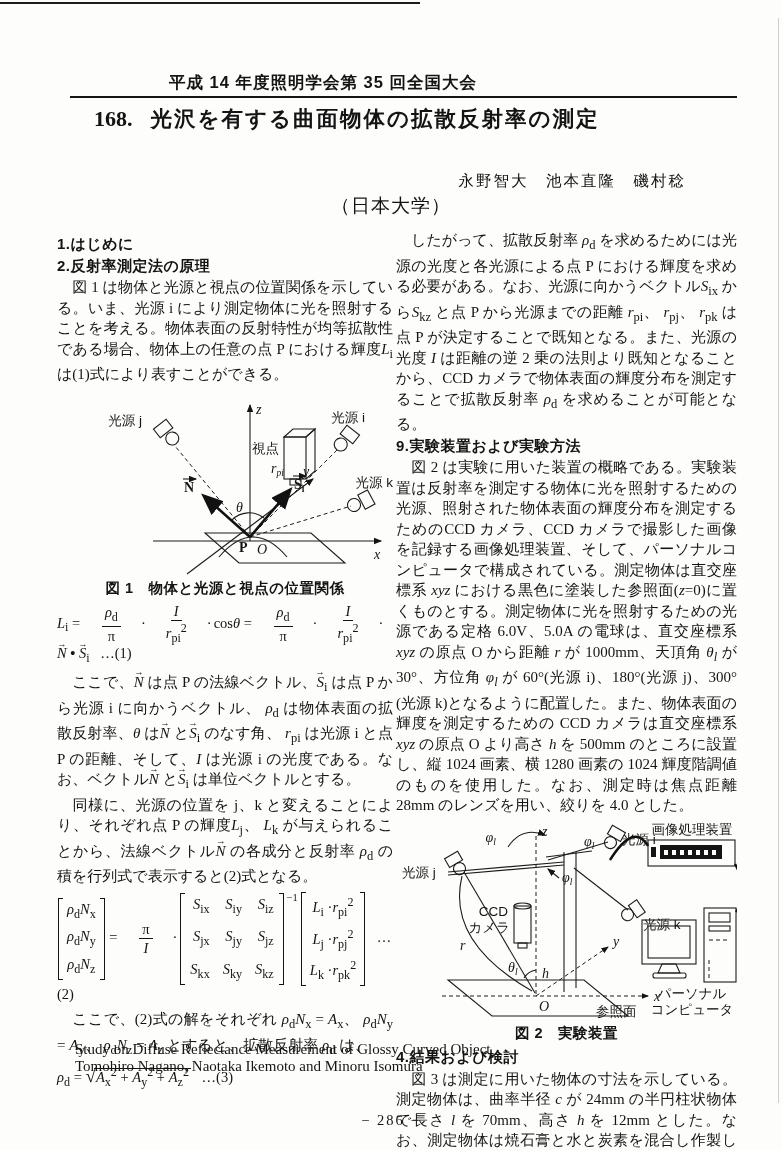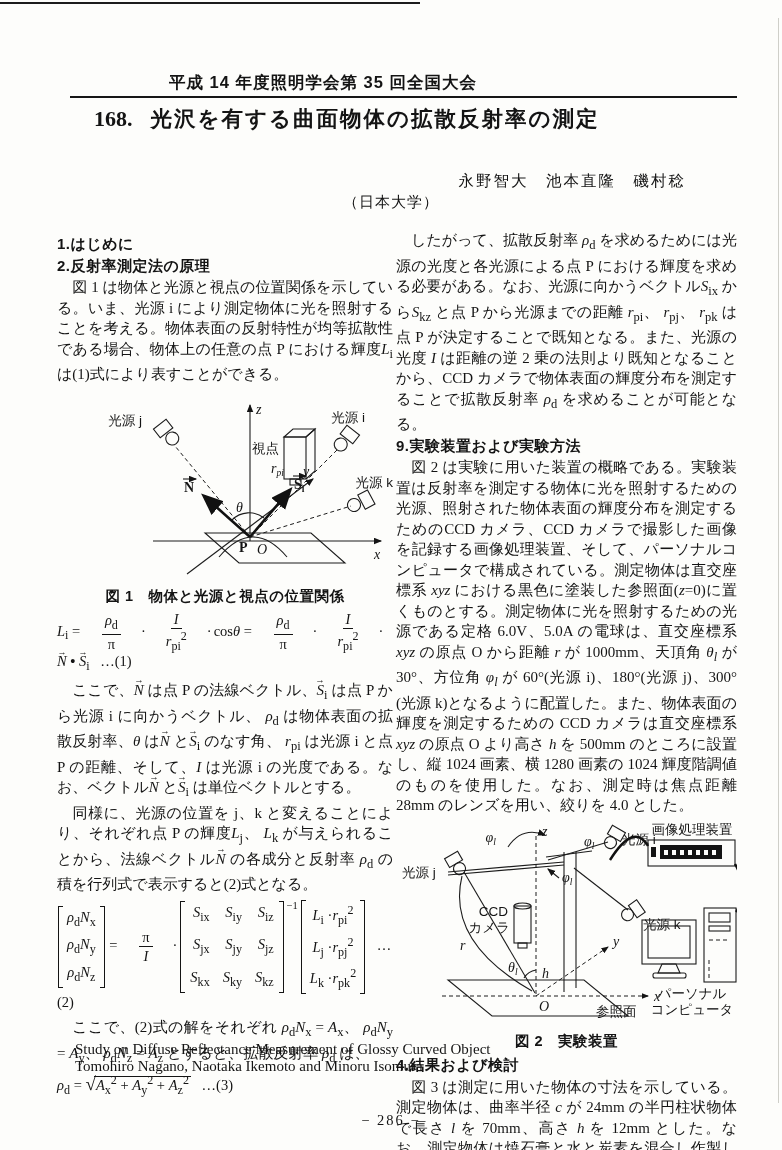--- a/index.html
+++ b/index.html
@@ -14,21 +14,21 @@
 
   .header-line { position:absolute; top:72px; left:0; width:646px; text-align:center;
     font-family:"Liberation Sans","DejaVu Sans",sans-serif; font-size:16.5px; font-weight:600; letter-spacing:1px; }
   .rule { position:absolute; top:96px; left:70px; width:667px; height:2px; background:#161616; }
 
   .title-row { position:absolute; top:104px; left:94px; display:flex; align-items:baseline; gap:18px; }
   .paper-no { font-size:22px; font-weight:700; }
   .paper-title { font-size:21.5px; font-weight:600; letter-spacing:2px; }
 
   .authors { position:absolute; top:171px; left:4px; width:682px; text-align:right; font-size:15.5px; letter-spacing:2px; }
-  .affil   { position:absolute; top:193px; left:0; width:782px; text-align:center; font-size:15px; letter-spacing:1px; }
+  .affil   { position:absolute; top:193px; left:0; width:782px; text-align:center; font-size:19px; letter-spacing:1px; }
 
   .col { position:absolute; font-size:15px; line-height:20.5px; }
   .col-left  { left:57px;  top:233px; width:336px; }
   .col-right { left:396px; top:230px; width:341px; }
 
   .sec-h { font-family:"Liberation Sans","DejaVu Sans",sans-serif; font-weight:700; font-size:15px; margin:1px 0 1px; letter-spacing:.5px; }
   .para { margin:0; text-align:justify; }
   sup.ref { font-size:9px; }
 
   
@@ -46,21 +46,21 @@
   sup.inv { font-size:10.5px; vertical-align:top; margin:0 2px; }
   .radical { font-size:19px; margin-right:-2px; }
   .radicand { border-top:1.4px solid #141414; padding:0 2px; }
   .vec { position:relative; display:inline-block; }
   .vec::before { content:"→"; position:absolute; left:50%; top:-0.68em; transform:translateX(-50%) scale(.62); font-style:normal; }
 
   
   .fig { margin:4px 0 2px; }
   .fig svg { display:block; }
   .fig-caption { font-family:"Liberation Sans","DejaVu Sans",sans-serif; font-weight:700;
-    text-align:center; font-size:14.5px; margin:9px 0 4px; letter-spacing:.5px; }
+    text-align:center; font-size:14.5px; margin:1px 0 4px; letter-spacing:.5px; }
   svg .ln   { stroke:#1c1c1c; stroke-width:1.1; fill:none; }
   svg .dash { stroke:#1c1c1c; stroke-width:1; fill:none; stroke-dasharray:4 3; }
   svg .vecl { stroke:#111; stroke-width:2.6; fill:none; }
   svg .cable{ stroke:#111; stroke-width:2.4; fill:none; }
   svg text.jp { font-family:"Liberation Sans","DejaVu Sans",sans-serif; font-size:13.5px; fill:#141414; }
   svg text.mt { font-family:"Liberation Serif","DejaVu Serif",serif; font-style:italic; font-size:14px; fill:#141414; }
   svg text.mtb { font-family:"Liberation Serif","DejaVu Serif",serif; font-weight:700; font-size:14px; fill:#141414; }
   svg tspan.sub { font-size:9.5px; }
 
   .footer-en { position:absolute; left:75px; top:1041px; font-size:15px; line-height:17px; }

